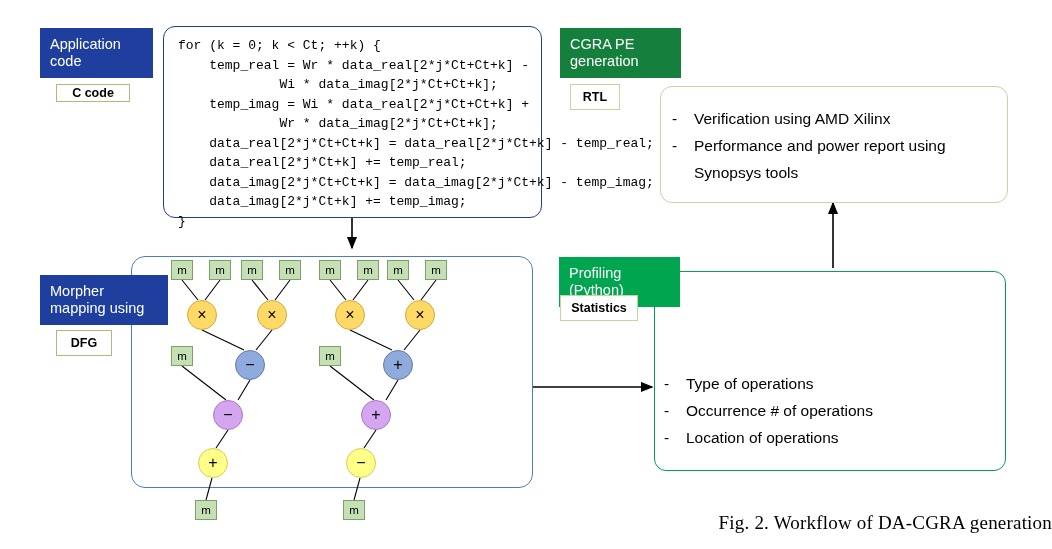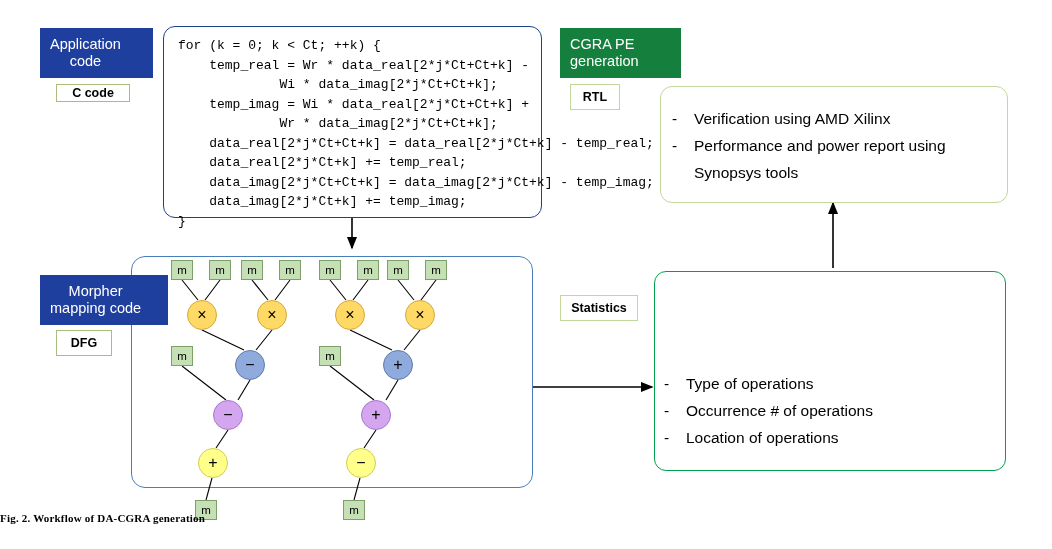--- a/index.html
+++ b/index.html
@@ -44,21 +44,21 @@
   .chip {
     box-sizing: border-box;
     display: flex;
     align-items: center;
     justify-content: flex-start;
     padding: 4px 10px;
     color: #ffffff;
     font-size: 14.5px;
     line-height: 1.18;
   }
-  .chip-blue { background: #1f3f9e; text-align: center; }
+  .chip-blue { background: #1f3f9e; }
   .chip-green { background: #00a550; }
   .chip-olive { background: #15803d; }
 
   .subchip {
     box-sizing: border-box;
     display: flex;
     align-items: center;
     justify-content: center;
     background: #ffffff;
     border: 1px solid #c3d69b;
@@ -125,25 +125,24 @@
 
   svg.edges {
     position: absolute;
     left: 0; top: 0;
     width: 100%; height: 100%;
     overflow: visible;
     pointer-events: none;
   }
   .caption {
     font-family: "Liberation Serif", serif;
-    font-size: 11px;
-    text-align: left;
+    font-size: 19px;
+    text-align: right;
     width: 100%;
     letter-spacing: 0.2px;
-    font-weight: bold;
   }
 </style>
 </head>
 <body>
 
 <div id="page">
 
   <svg class="edges">
     <defs>
       <marker id="arrow" markerWidth="9" markerHeight="9" refX="7" refY="3.2" orient="auto">
@@ -172,21 +171,21 @@
 }</div>
 
   <div class="abs chip chip-blue" style="left:40px; top:28px; width:113px; height:50px; white-space:pre-line;">Application
 code</div>
 
   <div class="abs subchip plain" style="left:56px; top:84px; width:74px; height:18px;">C code</div>
 
   <div class="abs panel" style="left:131px; top:256px; width:402px; height:232px;"></div>
 
   <div class="abs chip chip-blue" style="left:40px; top:275px; width:128px; height:50px; white-space:pre-line;">Morpher
-mapping code</div>
+mapping using</div>
 
   <div class="abs subchip plain" style="left:56px; top:330px; width:56px; height:26px;">DFG</div>
 
   <div class="abs" style="left:160px; top:258px; width:360px; height:225px;">
 
     <svg class="edges">
       <g stroke="#000000" stroke-width="1.1" fill="none">
 
         <line x1="22" y1="22" x2="38" y2="42"></line>
         <line x1="60" y1="22" x2="45" y2="42"></line>
@@ -241,20 +240,22 @@
 
     <div class="abs opnode op-yellow" style="left:38px;  top:190px;">+</div>
     <div class="abs opnode op-yellow" style="left:186px; top:190px;">−</div>
 
     <div class="abs mbox" style="left:35px;  top:242px;">m</div>
     <div class="abs mbox" style="left:183px; top:242px;">m</div>
   </div>
 
   <div class="abs panel panel-green" style="left:654px; top:271px; width:352px; height:200px;"></div>
 
+  <div class="abs chip chip-green" style="left:559px; top:257px; width:121px; height:50px; white-space:pre-line;">Profiling
+(Python)</div>
 
   <div class="abs subchip" style="left:560px; top:295px; width:78px; height:26px;">Statistics</div>
 
   <div class="abs bullets" style="left:664px; top:370px; width:330px;">
     <div class="row">
       <span class="dash">-</span>
       <span class="txt">Type of operations</span>
     </div>
     <div class="row">
       <span class="dash">-</span>

